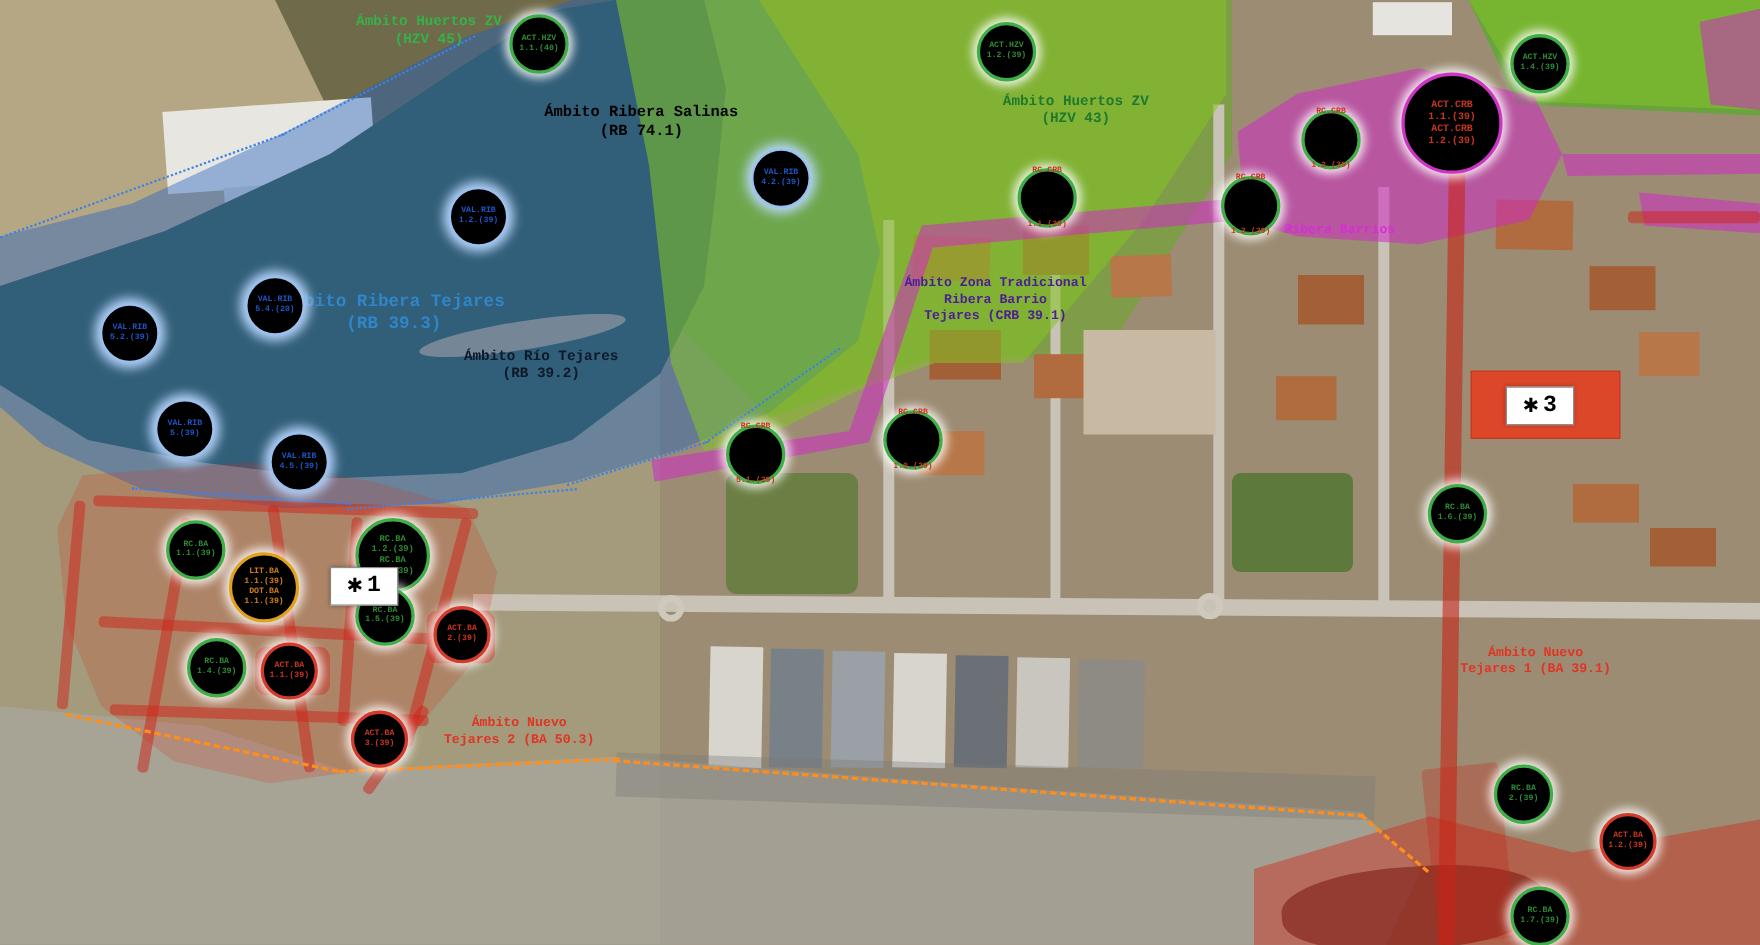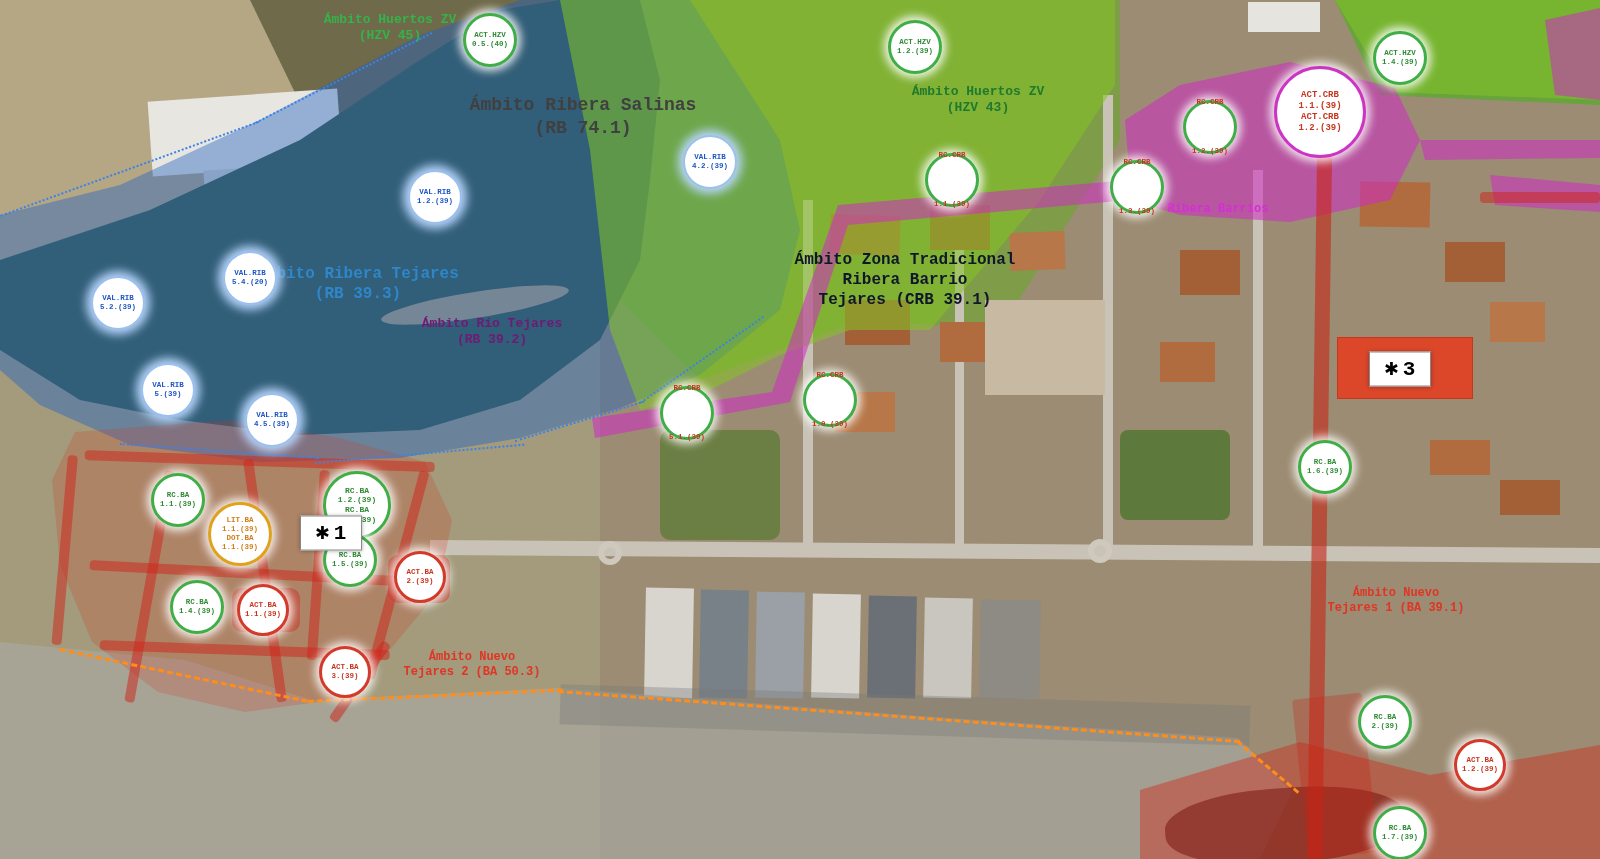--- a/index.html
+++ b/index.html
@@ -3,21 +3,21 @@
 <meta charset="utf-8">
 <style>
   html,body{margin:0;padding:0;background:#222;}
   *{box-sizing:border-box;}
   #map{position:relative;width:1600px;height:859px;overflow:hidden;
        font-family:Liberation Mono, monospace;background:#a39b7c;}
   .layer{position:absolute;left:0;top:0;width:1600px;height:859px;}
   .patch{position:absolute;}
   
   .badge{position:absolute;transform:translate(-50%,-50%);border-radius:50%;
-         background:#ffffff;display:flex;flex-direction:column;align-items:center;
+         background:#000000;display:flex;flex-direction:column;align-items:center;
          justify-content:center;text-align:center;font-weight:700;line-height:1.2;
          z-index:10;width:54px;height:54px;font-size:7.5px;
          box-shadow:0 0 9px 4px rgba(255,255,255,.85);}
   .badge.val-rib{border:2px solid #9cc0ee;color:#1d55c4;
          box-shadow:0 0 10px 5px rgba(185,215,255,.95);}
   .badge.act-hzv{border:3px solid #3fae46;color:#2e8b33;}
   .badge.rc-ba{border:3px solid #3fae46;color:#2e8b33;}
   .badge.rc-crb{border:3px solid #3fae46;color:#c8351f;gap:40px;}
   .badge.act-ba{border:3px solid #d23a2a;color:#c8351f;width:52px;height:52px;}
   .badge.act-crb{border:3px solid #cc35c4;color:#c8351f;width:92px;height:92px;font-size:9px;}
@@ -131,57 +131,57 @@
   <div class="dot-b" style="left:515px;top:440px;width:135px;transform:rotate(-17deg);"></div>
   <div class="dot-b" style="left:640px;top:402px;width:150px;transform:rotate(-35deg);"></div>
   <div class="dot-b" style="left:0;top:215px;width:275px;transform:rotate(-20deg);"></div>
   <div class="dot-b" style="left:255px;top:122px;width:198px;transform:rotate(-27deg);"></div>
 
   <div class="layer" style="z-index:9;">
       <div class="maplabel" style="left: 390px; top: 12px; font-size: 13px; color: rgb(53, 178, 74);">
         <div>Ámbito Huertos ZV</div>
         <div>(HZV 45)</div>
       </div>
-      <div class="maplabel" style="left: 583px; top: 94px; font-size: 18px; color: #404040;">
+      <div class="maplabel" style="left: 583px; top: 94px; font-size: 14px; color: #000000;">
         <div>Ámbito Ribera Salinas</div>
         <div>(RB 74.1)</div>
       </div>
       <div class="maplabel" style="left: 358px; top: 264px; font-size: 16px; color: rgb(47, 134, 200);">
         <div>Ámbito Ribera Tejares</div>
         <div>(RB 39.3)</div>
       </div>
-      <div class="maplabel" style="left: 492px; top: 316px; font-size: 13px; color: #701a75;">
+      <div class="maplabel" style="left: 492px; top: 316px; font-size: 13px; color: #0f172a;">
         <div>Ámbito Río Tejares</div>
         <div>(RB 39.2)</div>
       </div>
       <div class="maplabel" style="left: 978px; top: 84px; font-size: 13px; color: rgb(31, 122, 46);">
         <div>Ámbito Huertos ZV</div>
         <div>(HZV 43)</div>
       </div>
       <div class="maplabel" style="left: 1218px; top: 202px; font-size: 12px; color: rgb(211, 47, 211);">
         <div>Ribera Barrios</div>
       </div>
-      <div class="maplabel" style="left: 905px; top: 250px; font-size: 16px; color: #0f172a;">
+      <div class="maplabel" style="left: 905px; top: 250px; font-size: 12px; color: #4c1d95;">
         <div>Ámbito Zona Tradicional</div>
         <div>Ribera Barrio</div>
         <div>Tejares (CRB 39.1)</div>
       </div>
       <div class="maplabel" style="left: 472px; top: 650px; font-size: 12px; color: rgb(224, 53, 36);">
         <div>Ámbito Nuevo</div>
         <div>Tejares 2 (BA 50.3)</div>
       </div>
       <div class="maplabel" style="left: 1396px; top: 586px; font-size: 12px; color: rgb(224, 53, 36);">
         <div>Ámbito Nuevo</div>
         <div>Tejares 1 (BA 39.1)</div>
       </div>
     </div>
   <div class="layer" style="z-index:10;">
       <div class="badge act-hzv" style="left: 490px; top: 40px;">
         <div class="bl">ACT.HZV</div>
-        <div class="bl">0.5.(40)</div>
+        <div class="bl">1.1.(40)</div>
       </div>
       <div class="badge act-hzv" style="left: 915px; top: 47px;">
         <div class="bl">ACT.HZV</div>
         <div class="bl">1.2.(39)</div>
       </div>
       <div class="badge act-hzv" style="left: 1400px; top: 58px;">
         <div class="bl">ACT.HZV</div>
         <div class="bl">1.4.(39)</div>
       </div>
       <div class="badge val-rib" style="left: 710px; top: 162px;">

